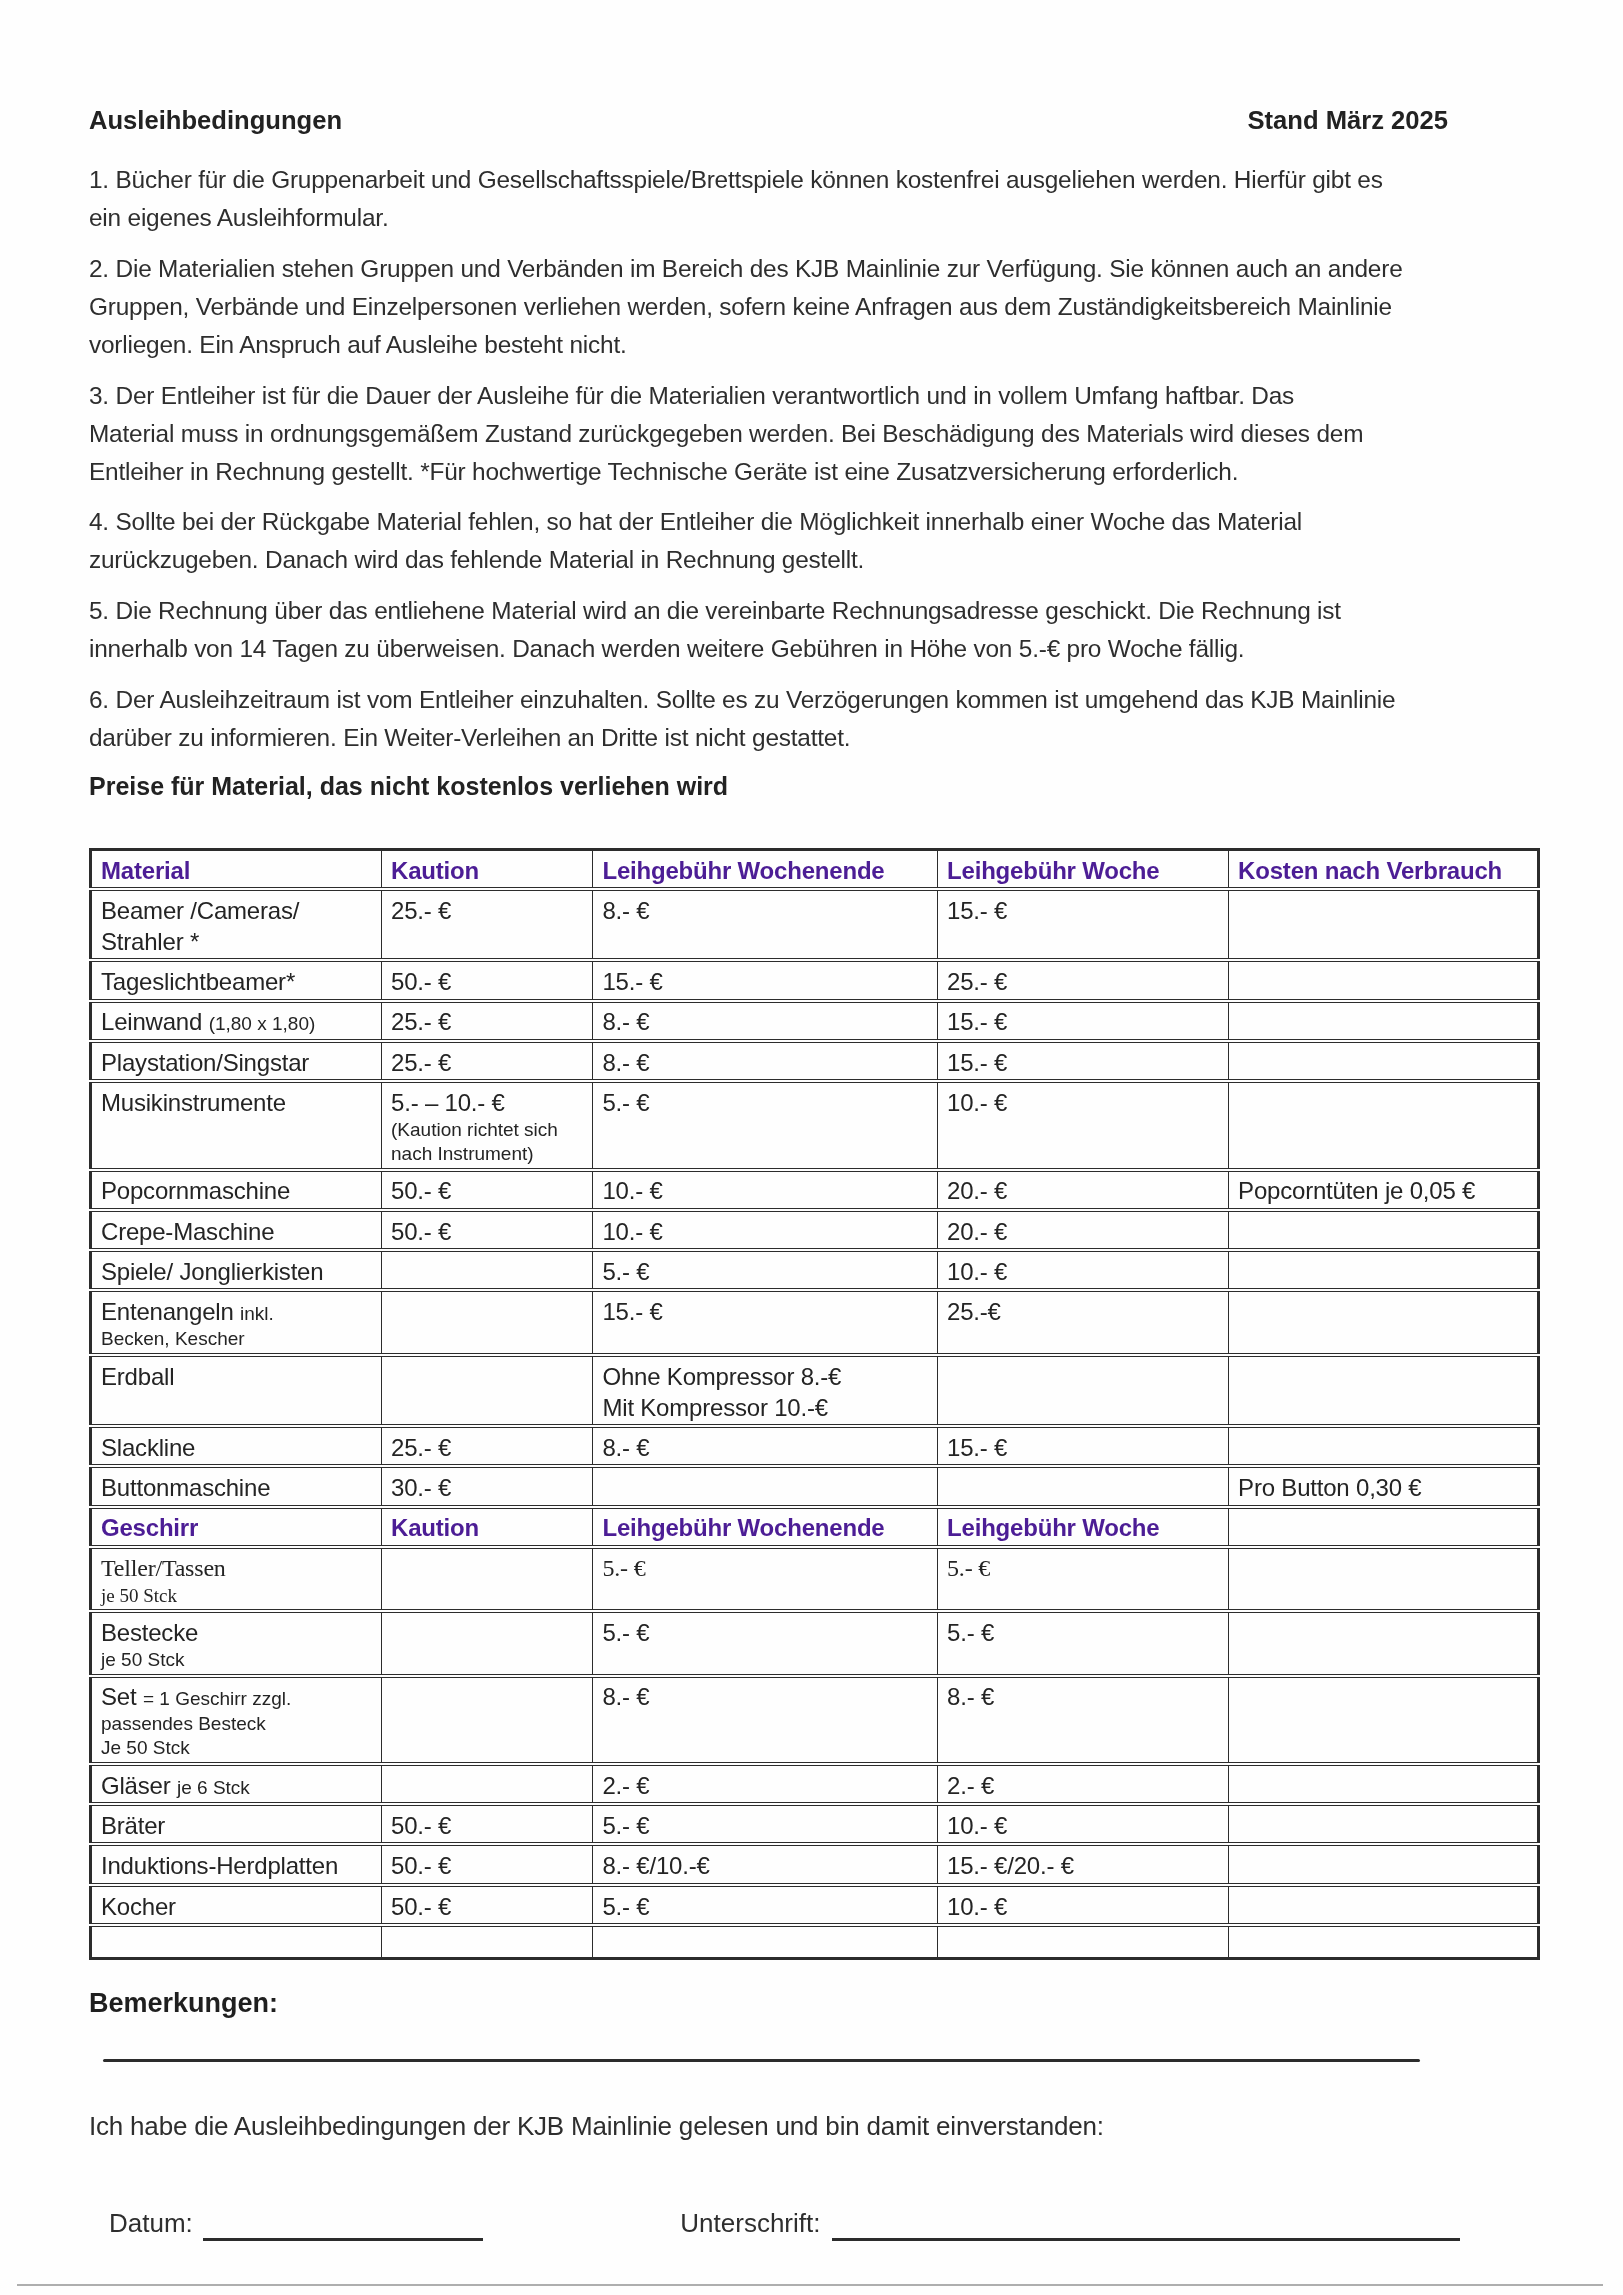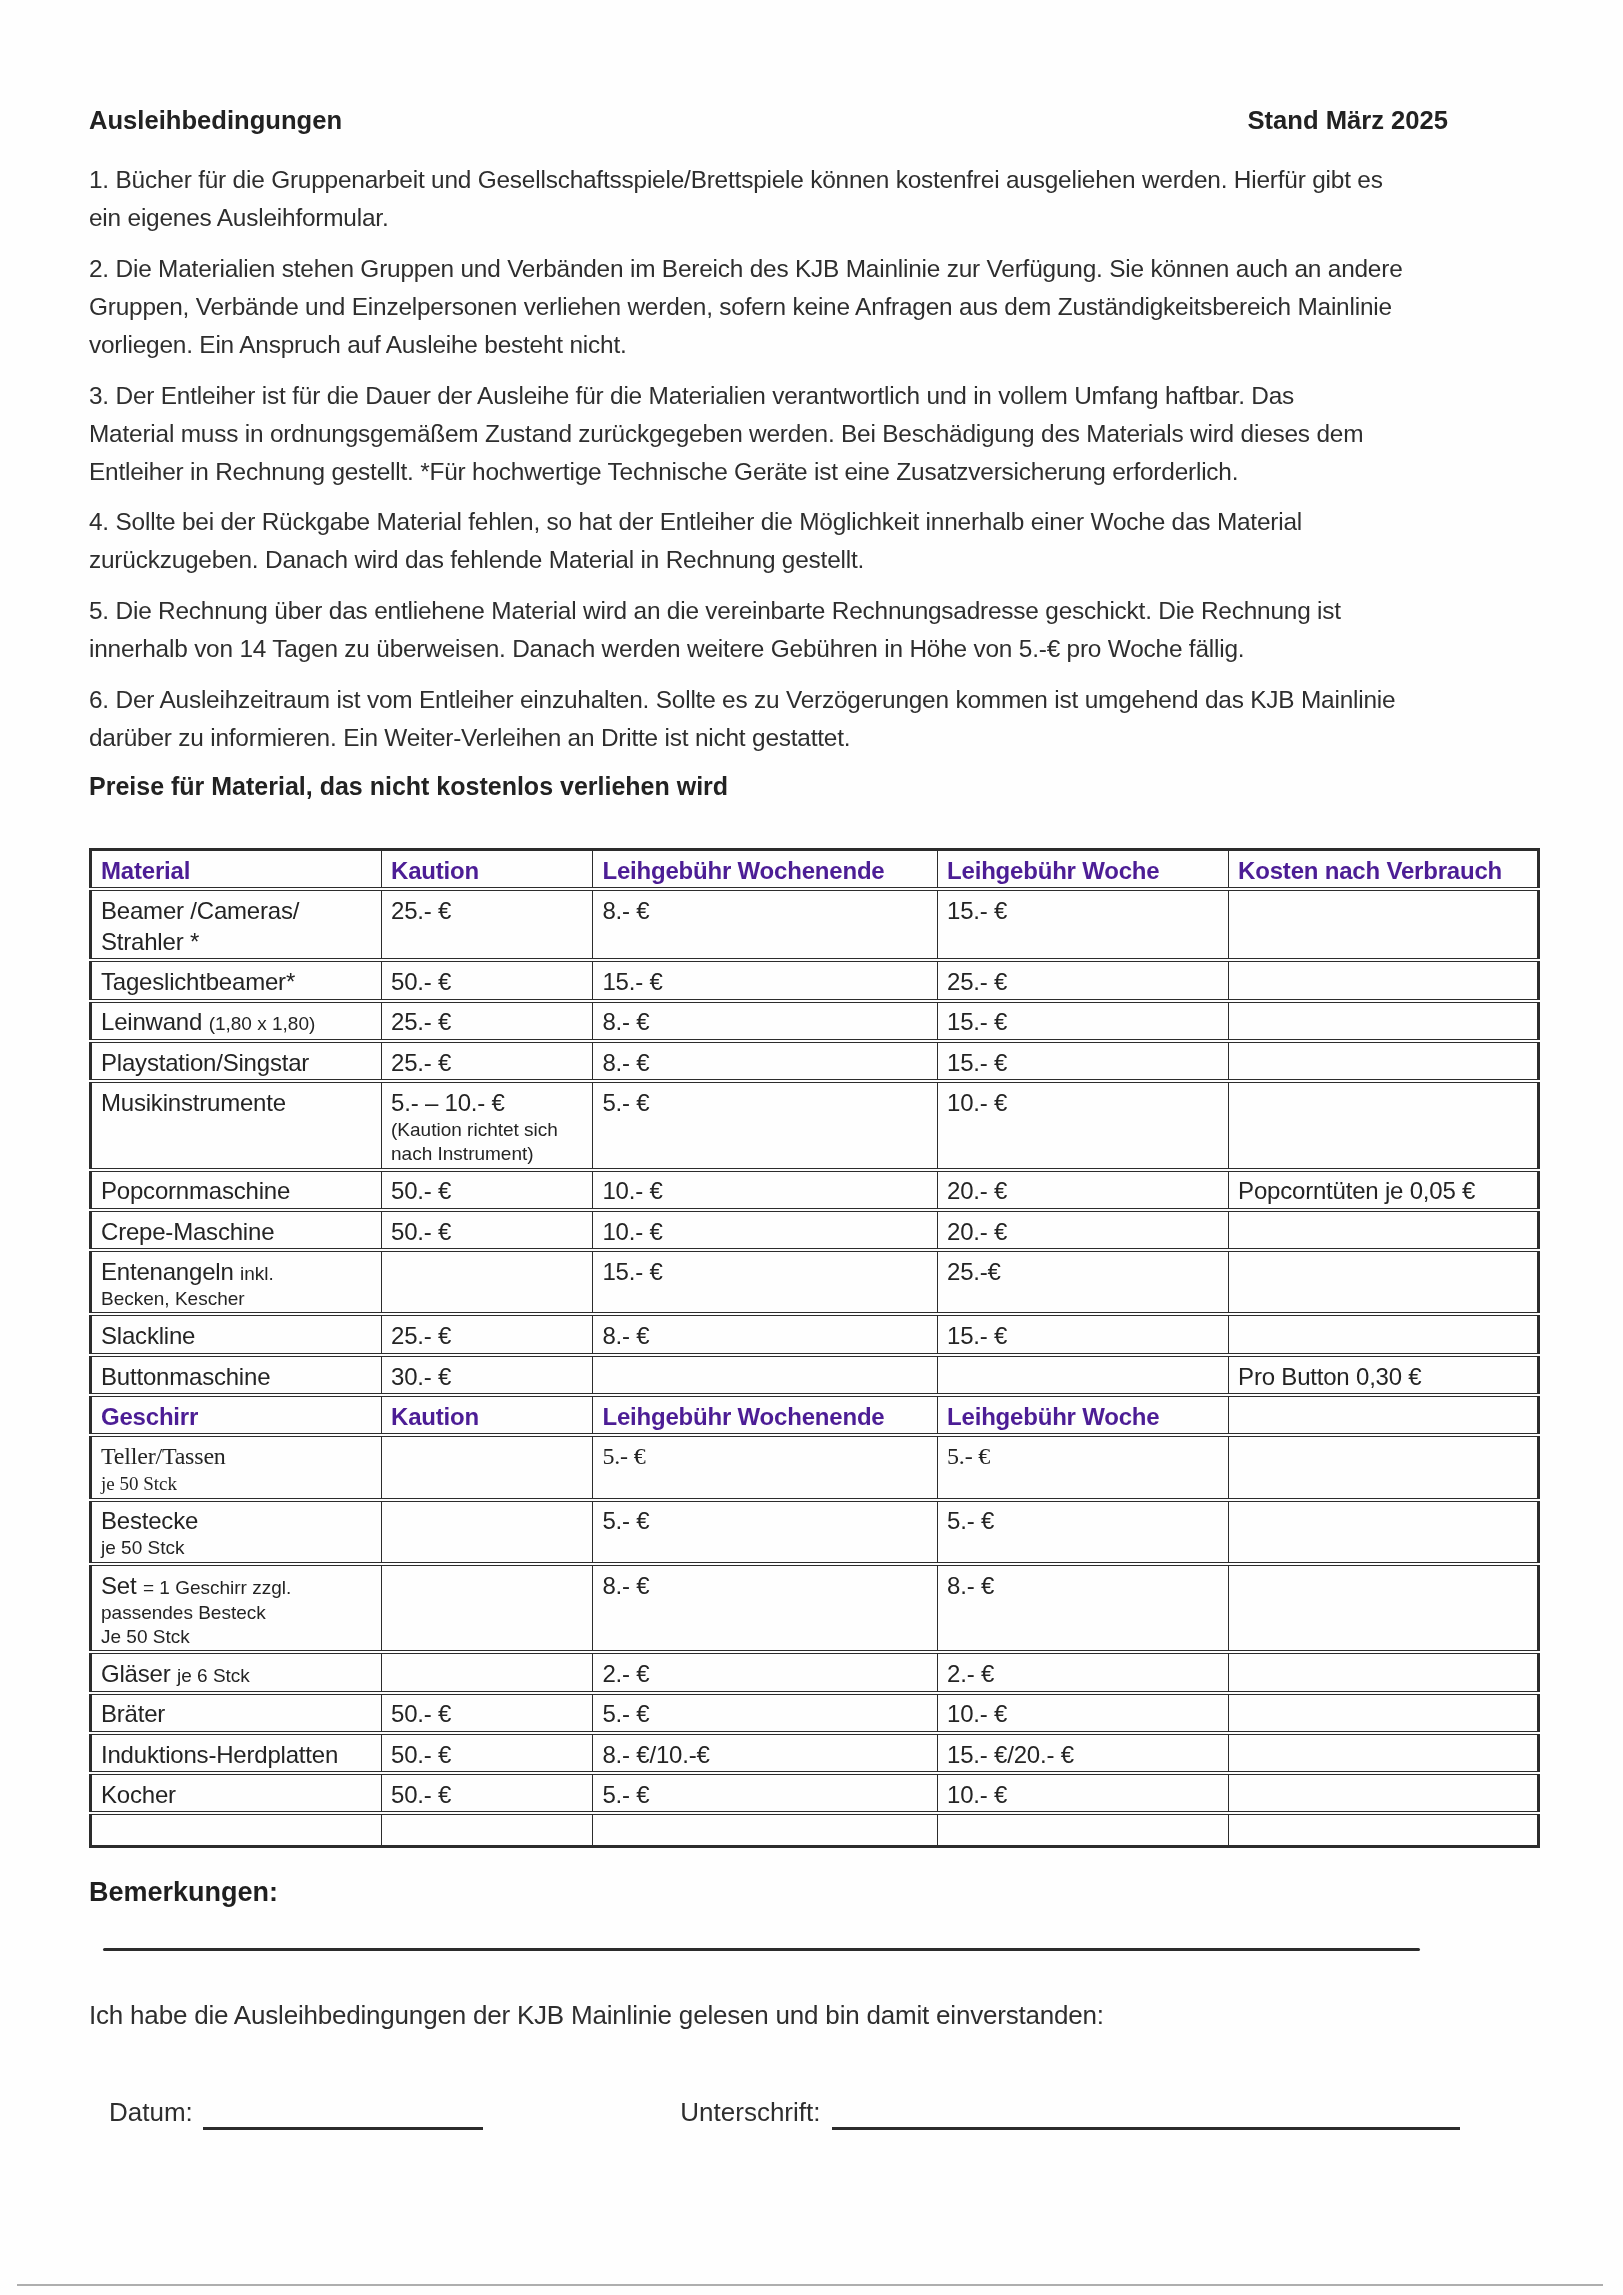--- a/index.html
+++ b/index.html
@@ -150,25 +150,39 @@
           <td><span>20.- €</span></td>
           <td><span>Popcorntüten je 0,05 €</span></td>
         </tr>
         <tr style="height: 36px;">
           <td><span>Crepe-Maschine</span></td>
           <td><span>50.- €</span></td>
           <td><span>10.- €</span></td>
           <td><span>20.- €</span></td>
           <td></td>
         </tr>
+        <tr style="height: 33px;">
+          <td><span>Spiele/ Jonglierkisten</span></td>
+          <td></td>
+          <td><span>5.- €</span></td>
+          <td><span>10.- €</span></td>
+          <td></td>
+        </tr>
         <tr style="height: 60px;">
           <td><span>Entenangeln </span><span class="small">inkl.</span><div class="small">Becken, Kescher</div></td>
           <td></td>
           <td><span>15.- €</span></td>
           <td><span>25.-€</span></td>
+          <td></td>
+        </tr>
+        <tr style="height: 69px;">
+          <td><span>Erdball</span></td>
+          <td></td>
+          <td><span>Ohne Kompressor 8.-€</span><div>Mit Kompressor 10.-€</div></td>
+          <td></td>
           <td></td>
         </tr>
         <tr style="height: 35px;">
           <td><span>Slackline</span></td>
           <td><span>25.- €</span></td>
           <td><span>8.- €</span></td>
           <td><span>15.- €</span></td>
           <td></td>
         </tr>
         <tr style="height: 35px;">

